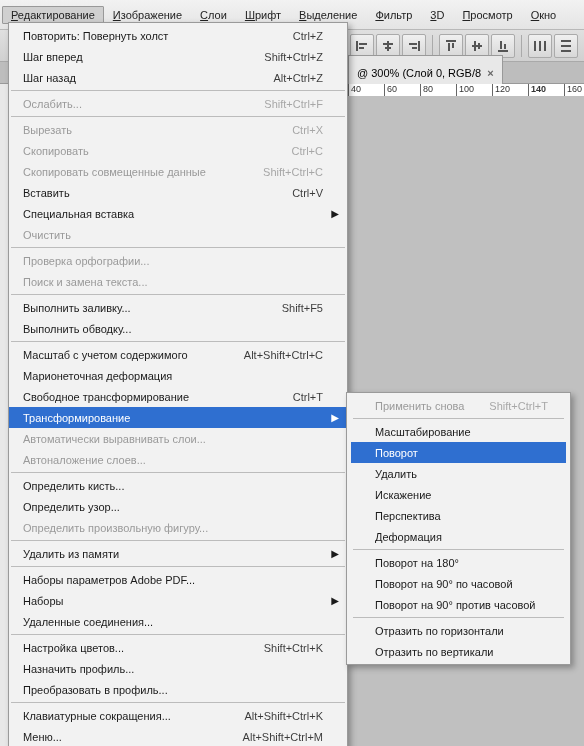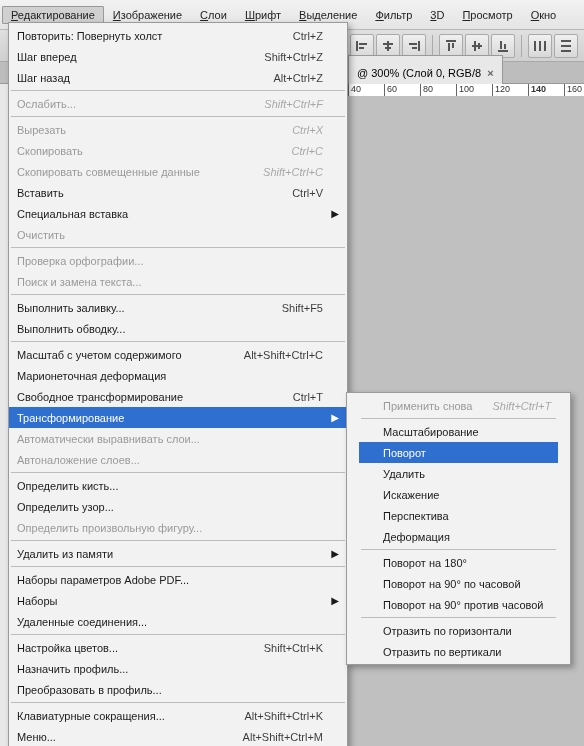--- a/index.html
+++ b/index.html
@@ -12,30 +12,30 @@
 .tbtn { width: 24px; height: 24px; background: linear-gradient(#f0f0f0,#d8d8d8); border: 1px solid #aaa; border-radius: 2px; display:flex;align-items:center;justify-content:center;}
 .tsep { width: 1px; height: 22px; background: #aaa; margin: 0 4px; }
 .doc-tab-bar { height: 22px; background: #bdbdbd; border-bottom: 1px solid #999; display:flex; align-items:center;}
 .doc-tab { background: #e8e8e8; height: 21px; margin-left: 348px; padding: 17px 8px; display:flex; align-items:center; gap:6px; border:1px solid #999; border-bottom:none;}
 .close-x { color:#666; font-weight:bold; }
 .ruler { height: 27px; background: #fff; border-bottom: 1px solid #aaa; position: relative; margin-left: 348px; overflow:hidden;}
 .ruler .tick { position:absolute; top:0; height:20px; border-left:1px solid #666; font-size:9px; color:#333; padding-left:2px;}
 .canvas { position:absolute; left:348px; top:96px; right:0; bottom:0; background:#c0c0c0; }
 
 .dropdown { position:absolute; left:8px; top:22px; width:340px; background:#f2f2f2; border:1px solid #9a9a9a; box-shadow: 3px 3px 6px rgba(0,0,0,.3); padding: 2px 0; }
-.mi { display:flex; align-items:center; height:21px; padding: 0 24px 0 8px; color:#1a1a1a; position:relative; cursor:default;}
+.mi { display:flex; align-items:center; height:21px; padding: 0 24px 0 14px; color:#1a1a1a; position:relative; cursor:default;}
 .mi.disabled { color:#9a9a9a; }
 .mi.selected { background:#2f6fd0; color:#fff; }
 .mi .lbl { flex:1; white-space:nowrap; }
 .mi .sc { color:inherit; opacity:.85; white-space:nowrap; padding-left:20px;}
-.mi.disabled .sc { color:#9a9a9a;font-style:italic; }
+.mi.disabled .sc { color:#9a9a9a; }
 .mi .arrow { position:absolute; right:8px; font-size:10px; }
 .sep { height:1px; background:#c9c9c9; margin: 2px 2px; border-top:1px solid #bcbcbc; }
 
-.submenu { position:absolute; left:346px; top:392px; width:225px; background:#f2f2f2; border:1px solid #9a9a9a; box-shadow:3px 3px 6px rgba(0,0,0,.3); padding:2px 12px;}
+.submenu { position:absolute; left:346px; top:392px; width:225px; background:#f2f2f2; border:1px solid #9a9a9a; box-shadow:3px 3px 6px rgba(0,0,0,.3); padding:2px 4px;}
 .submenu .mi { padding: 0 18px 0 24px; }
 svg { display:block; }
 </style>
 </head>
 <body>
 
 <div class="menubar" id="menubar">
     <div class="menubar-item active"><u>Р</u>едактирование</div>
     <div class="menubar-item"><u>И</u>зображение</div>
     <div class="menubar-item"><u>С</u>лои</div>

